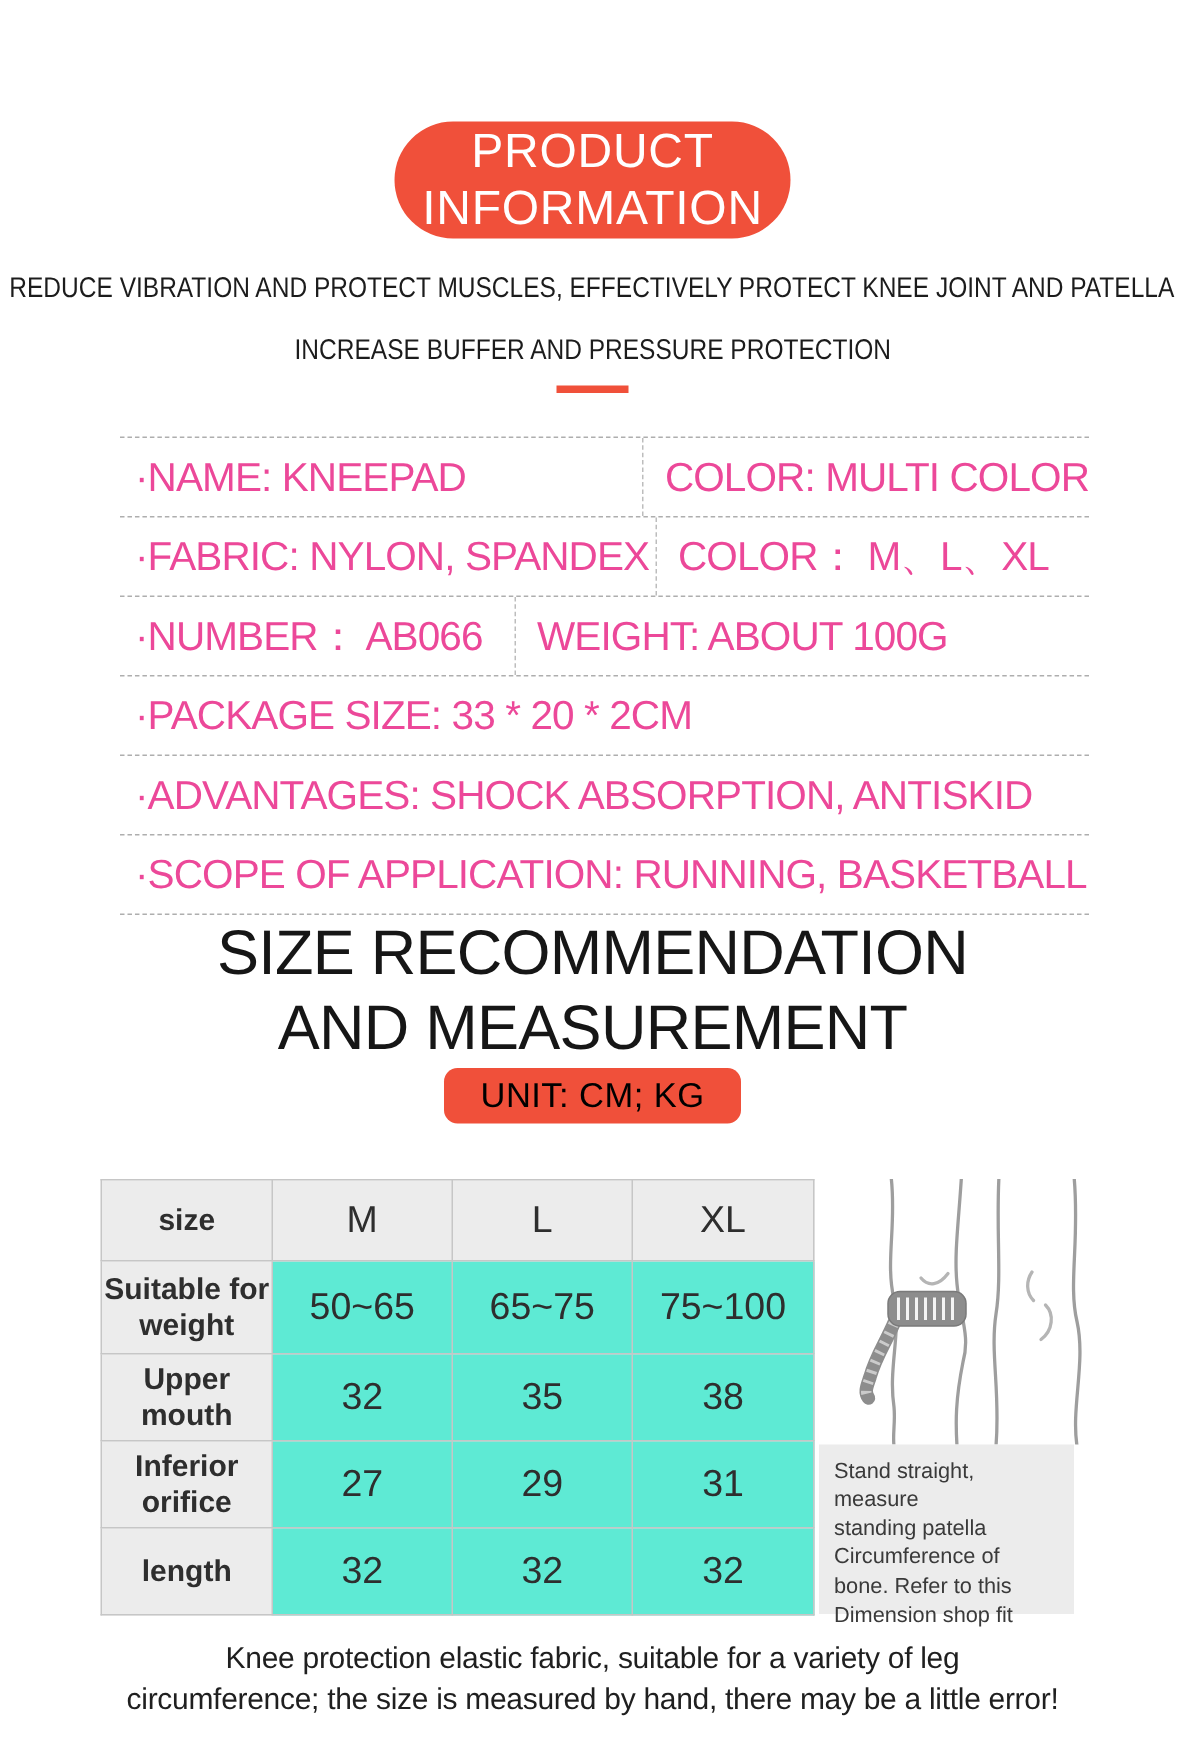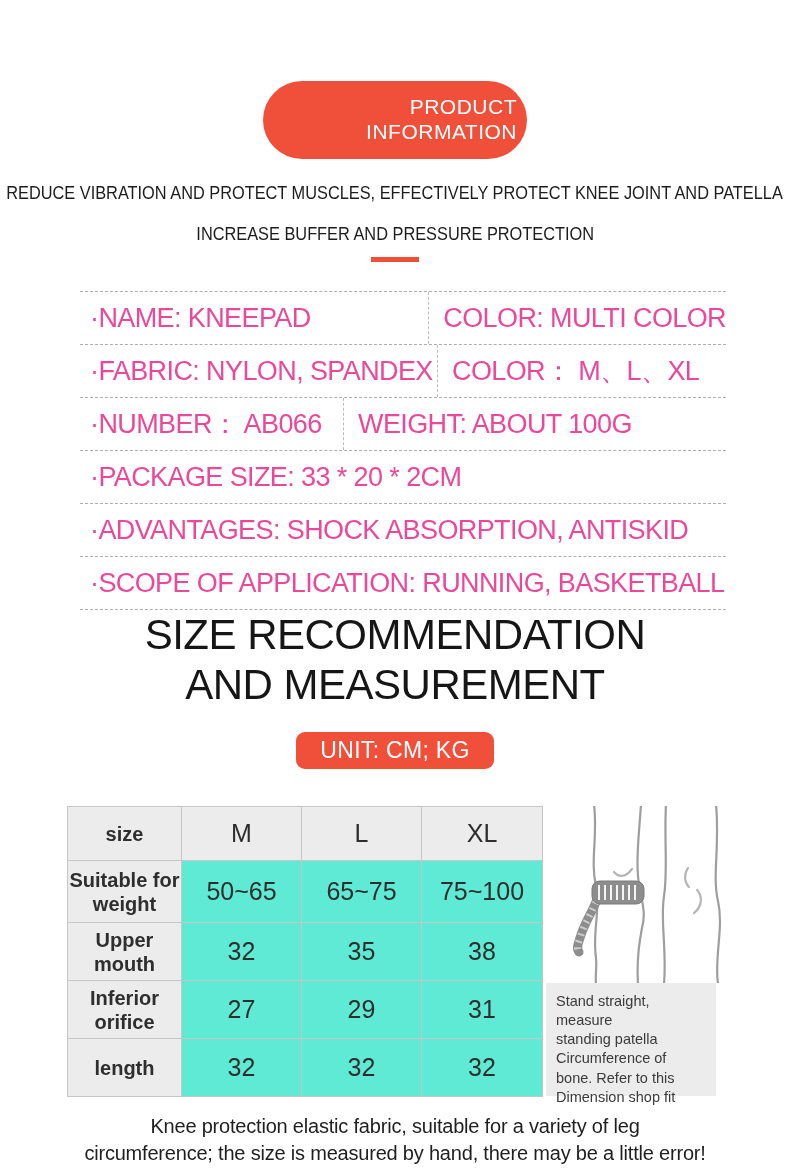--- a/index.html
+++ b/index.html
@@ -3,21 +3,21 @@
 <meta charset="utf-8">
 <style>
   html,body{margin:0;padding:0;background:#ffffff;}
   body{width:790px;height:1169px;overflow:hidden;
        font-family:"Liberation Sans","DejaVu Sans",sans-serif;color:#2f2f2f;}
   .page{position:relative;width:790px;height:1169px;}
 
   
   .badge{width:264px;height:78px;margin:81px auto 0;background:#F0503A;
          border-radius:40px;display:flex;align-items:center;justify-content:center;
-         text-align:right;color:#ffffff;font-size:21px;line-height:1.18;
+         text-align:center;color:#ffffff;font-size:32px;line-height:1.18;
          font-weight:400;letter-spacing:.5px;padding:0 10px;box-sizing:border-box;}
 
   
   .subwrap{display:flex;justify-content:center;}
   .subtitle{white-space:nowrap;transform:scaleX(.86);transform-origin:50% 50%;
             font-size:19px;color:#1c1c1c;letter-spacing:0;}
   .sub1{margin-top:23px;}
   .sub2{margin-top:19px;}
   .accent-bar{width:48px;height:5px;background:#F0503A;margin:12px auto 0;}
 
@@ -28,21 +28,21 @@
   .cell{display:flex;align-items:center;white-space:nowrap;}
   .cell.left{padding-left:10px;}
   .cell.right{border-left:1px dashed #bdbdbd;padding-left:14px;flex:1;}
   .w1{width:399px;box-sizing:border-box;}
   .w2{width:357px;box-sizing:border-box;}
   .w3{width:263px;box-sizing:border-box;}
 
   
   .heading{text-align:center;font-size:42px;line-height:50px;
            color:#161616;font-weight:400;letter-spacing:-0.5px;}
-  .unit-badge{width:max-content;margin:22px auto 0;background:#F0503A;color:#ffffff;
+  .unit-badge{width:max-content;margin:2px auto 0;background:#F0503A;color:#000000;
               font-size:23px;padding:5px 24px;border-radius:9px;letter-spacing:.3px;}
 
   
   .size-area{display:flex;margin:37px 0 0 67px;}
   table.size{border-collapse:collapse;table-layout:fixed;width:475px;}
   table.size td{border:1px solid #c6c6c6;text-align:center;vertical-align:middle;
                 font-size:25px;color:#2e2e2e;background:#5eead4;padding:0;}
   table.size td.lab{background:#ececec;font-size:20px;line-height:1.2;font-weight:bold;}
   table.size tr.head td{background:#ececec;}
   .pre{white-space:pre-line;}

